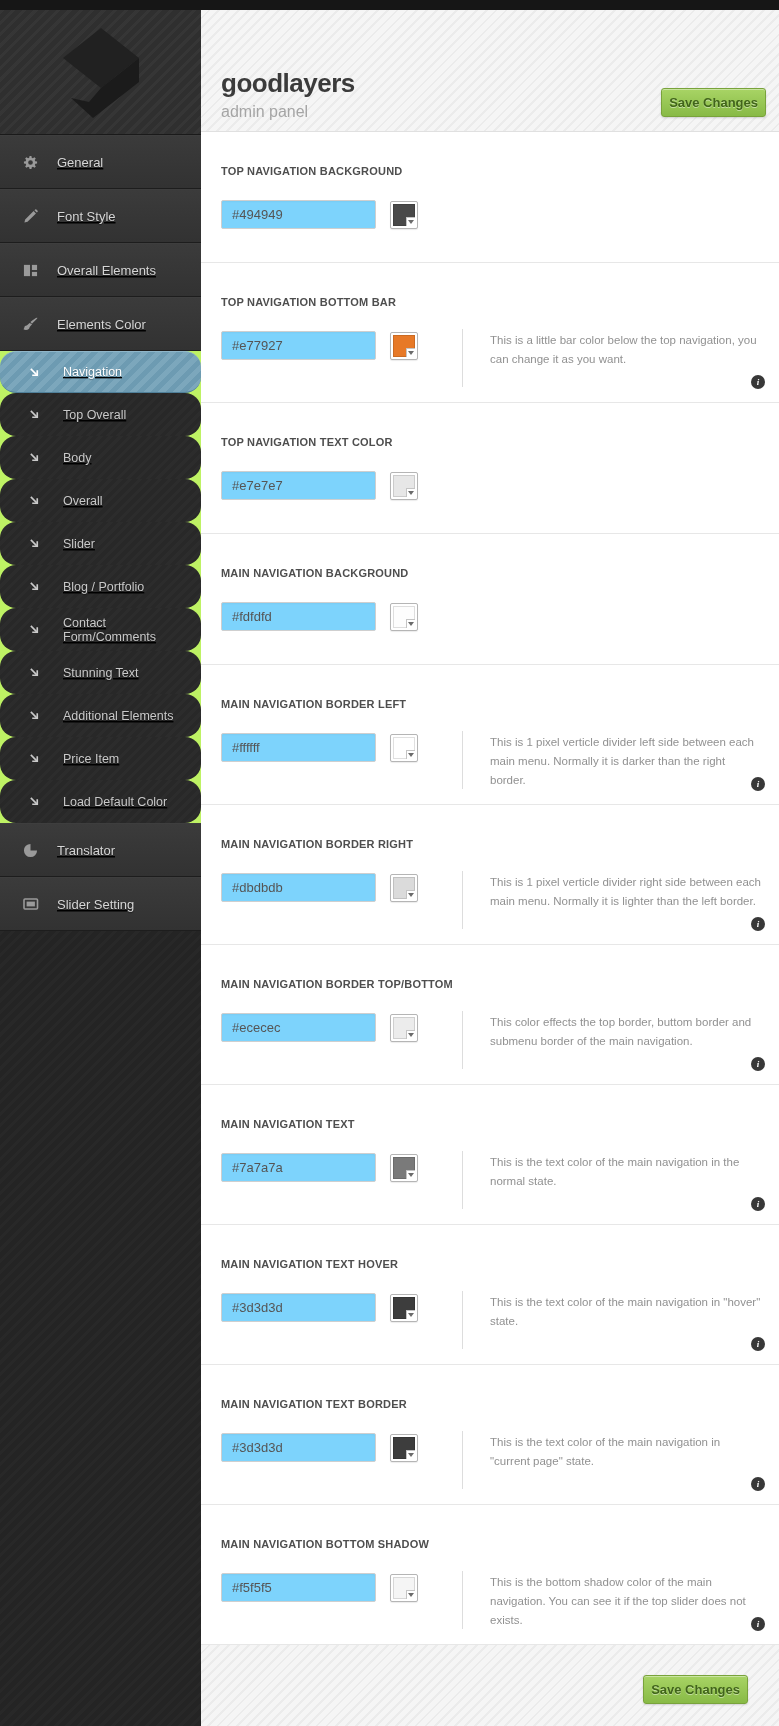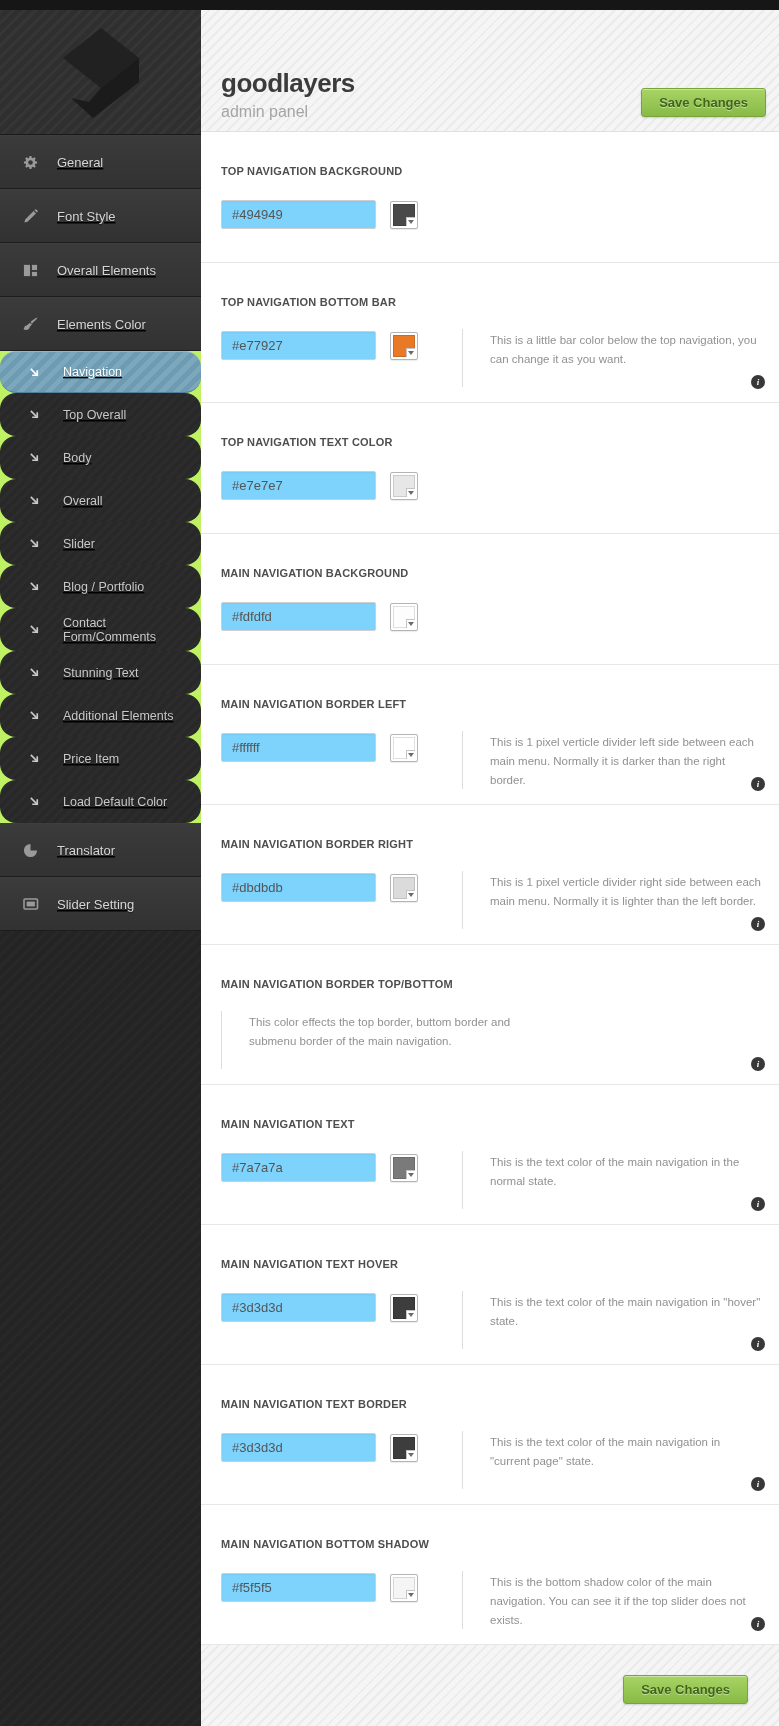--- a/index.html
+++ b/index.html
@@ -36,21 +36,21 @@
   
   .main { flex:1; display:flex; flex-direction:column; background:#fff; }
   .stripe-light {
     background:#f4f4f4;
     background-image:repeating-linear-gradient(135deg, #f5f5f5 0 5px, #ebebeb 5px 7px);
   }
   .main-header { height:125px; position:relative; border-bottom:1px solid #e0e0e0; padding:58px 0 0 20px; }
   .app-title { font-size:26px; font-weight:bold; color:#3b3b3b; letter-spacing:-0.5px; }
   .app-subtitle { font-size:16px; color:#a5a5a5; margin-top:4px; }
 
-  .btn-save { position:absolute; height:29px; padding:0 17px; font-size:13px; font-weight:bold;
+  .btn-save { position:absolute; height:29px; padding:0 7px; font-size:13px; font-weight:bold;
     font-family:"Liberation Sans", sans-serif;
     color:#41651a; text-shadow:0 1px 0 rgba(255,255,255,0.45);
     background:linear-gradient(#a8d465,#88ba46); border:1px solid #79a33b; border-radius:3px;
     box-shadow:inset 0 1px 0 rgba(255,255,255,0.4), 0 1px 2px rgba(0,0,0,0.15); cursor:pointer; }
   .main-header .btn-save { right:16px; top:78px; }
 
   .sections { background:#fff; }
   .section { position:relative; height:140px; padding:0 20px; border-bottom:1px solid #e7e7e7; }
   .section.first { height:126px; }
   .section.no-desc { height:131px; }
@@ -375,20 +375,30 @@
           </div>
           <div class="vdiv"></div>
           <p class="desc">This is 1 pixel verticle divider right side between each main menu. Normally it is lighter than the left border.</p>
         </div>
         <span class="info">i</span>
       </section>
 
       <section class="section">
         <h3>MAIN NAVIGATION BORDER TOP/BOTTOM</h3>
         <div class="row">
+          <div class="field">
+            <input class="hex-input" type="text" value="#ececec" style="">
+            <button class="swatch">
+              <span class="swatch-fill" style="background-color: rgb(236, 236, 236);">
+                <span class="swatch-corner">
+                    <span class="tri"></span>
+                  </span>
+              </span>
+            </button>
+          </div>
           <div class="vdiv"></div>
           <p class="desc">This color effects the top border, buttom border and submenu border of the main navigation.</p>
         </div>
         <span class="info">i</span>
       </section>
 
       <section class="section">
         <h3>MAIN NAVIGATION TEXT</h3>
         <div class="row">
           <div class="field">

